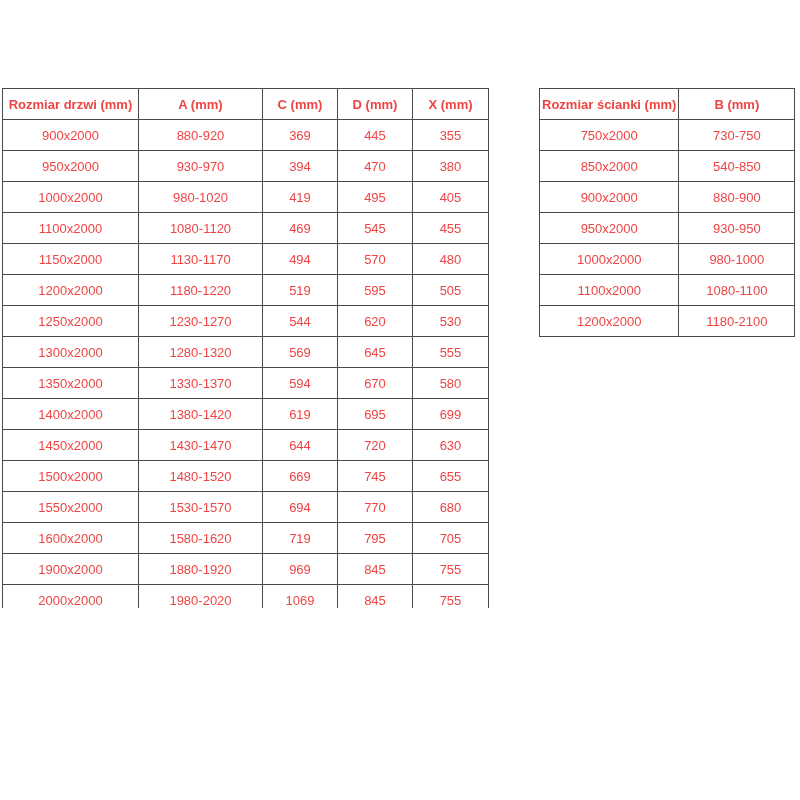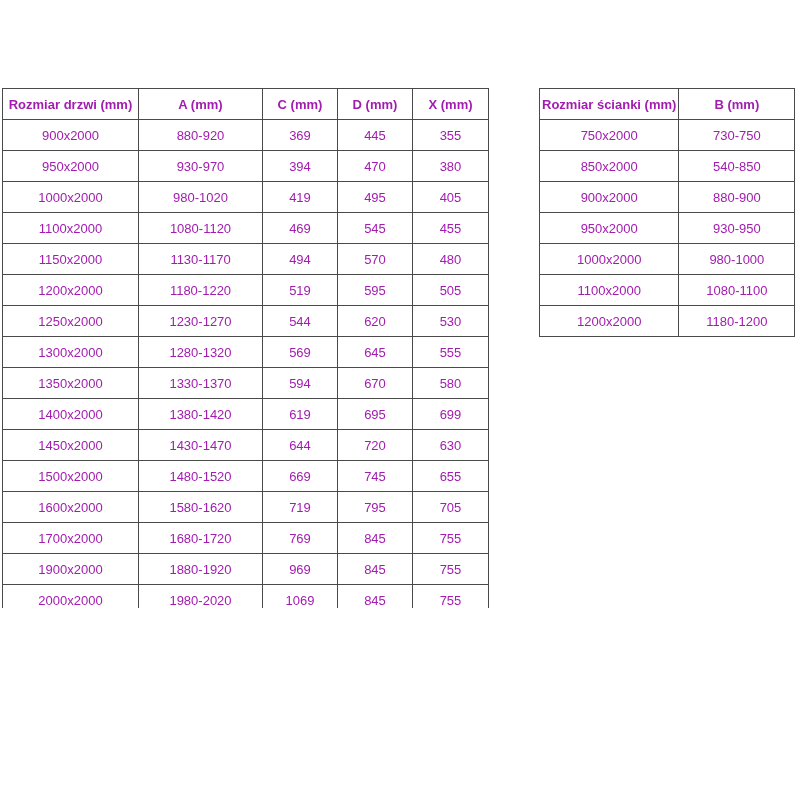--- a/index.html
+++ b/index.html
@@ -2,21 +2,21 @@
 <html><head>
 <meta charset="utf-8">
 <style>
   html, body { margin: 0; padding: 0; background: #ffffff; }
   .page {
     position: relative;
     width: 800px;
     height: 608px;
     background: #ffffff;
     font-family: "Liberation Sans", sans-serif;
-    color: #a21caf;
+    color: #ef4444;
     overflow: hidden;
   }
   table {
     position: absolute;
     top: 88px;
     border-collapse: collapse;
     table-layout: fixed;
     background: #ffffff;
   }
   .door-table { left: 2px; }
@@ -137,32 +137,32 @@
           <td>630</td>
         </tr>
         <tr>
           <td>1500x2000</td>
           <td>1480-1520</td>
           <td>669</td>
           <td>745</td>
           <td>655</td>
         </tr>
         <tr>
+          <td>1550x2000</td>
+          <td>1530-1570</td>
+          <td>694</td>
+          <td>770</td>
+          <td>680</td>
+        </tr>
+        <tr>
           <td>1600x2000</td>
           <td>1580-1620</td>
           <td>719</td>
           <td>795</td>
           <td>705</td>
-        </tr>
-        <tr>
-          <td>1700x2000</td>
-          <td>1680-1720</td>
-          <td>769</td>
-          <td>845</td>
-          <td>755</td>
         </tr>
         <tr>
           <td>1900x2000</td>
           <td>1880-1920</td>
           <td>969</td>
           <td>845</td>
           <td>755</td>
         </tr>
         <tr>
           <td>2000x2000</td>
@@ -205,18 +205,18 @@
         <tr>
           <td>1000x2000</td>
           <td>980-1000</td>
         </tr>
         <tr>
           <td>1100x2000</td>
           <td>1080-1100</td>
         </tr>
         <tr>
           <td>1200x2000</td>
-          <td>1180-1200</td>
+          <td>1180-2100</td>
         </tr>
       </tbody>
   </table>
 
 </div>
 
 </body></html>

